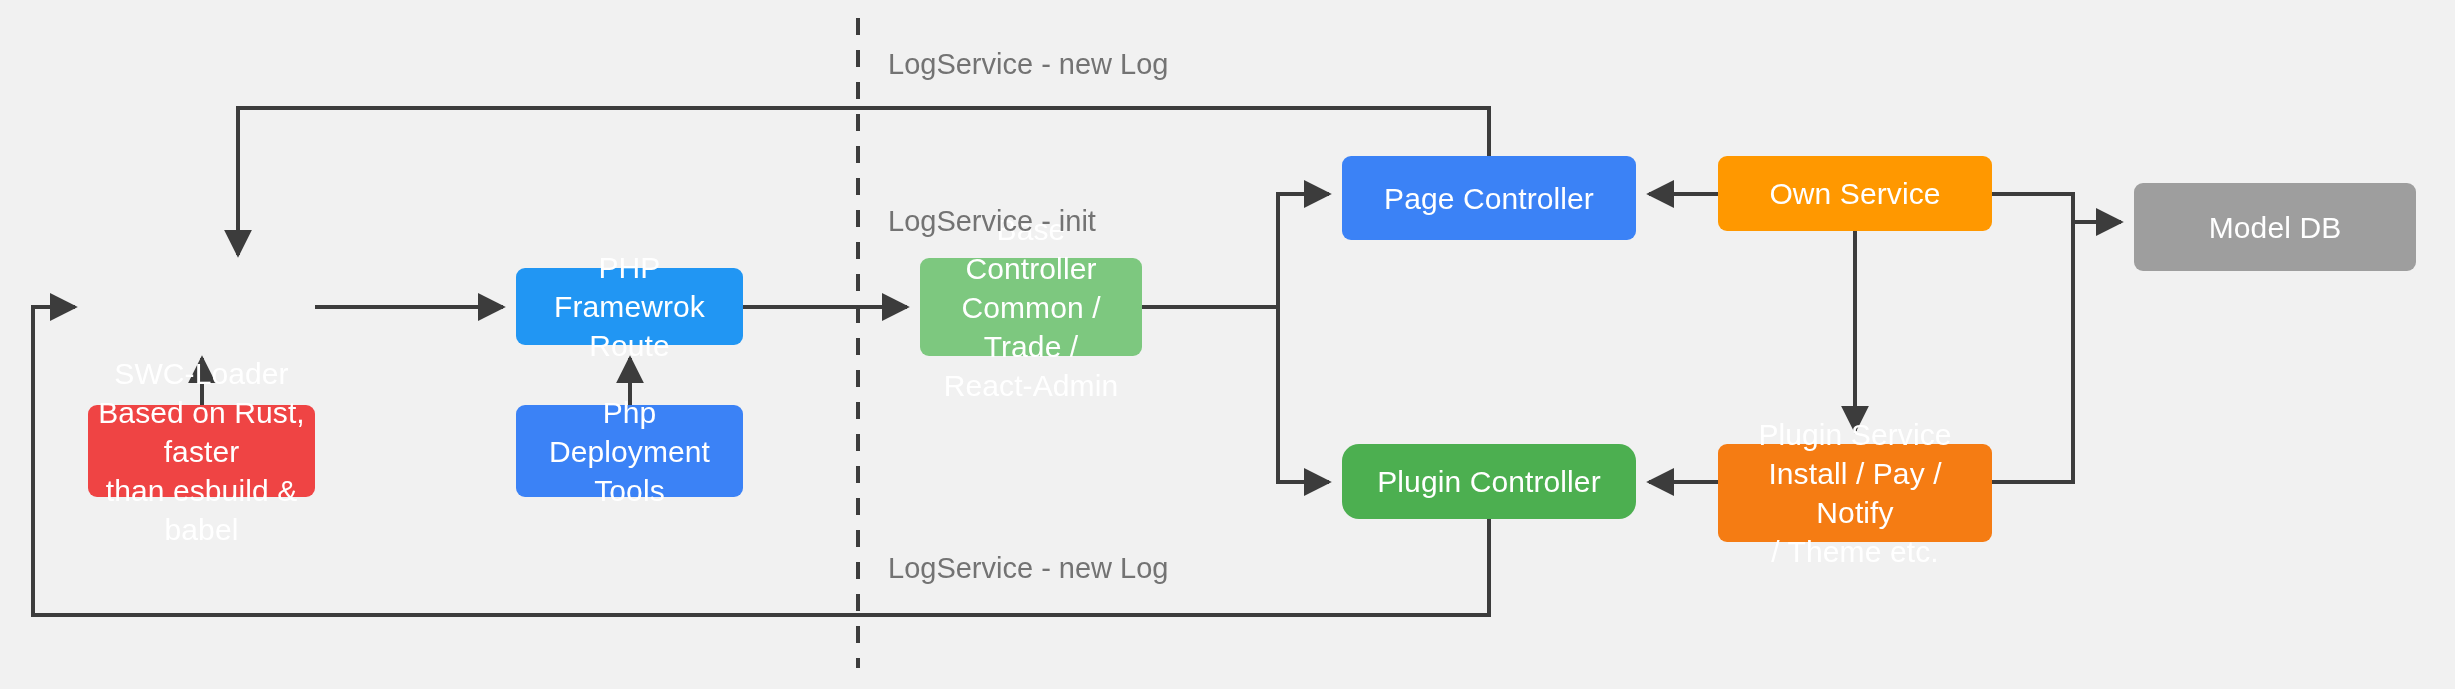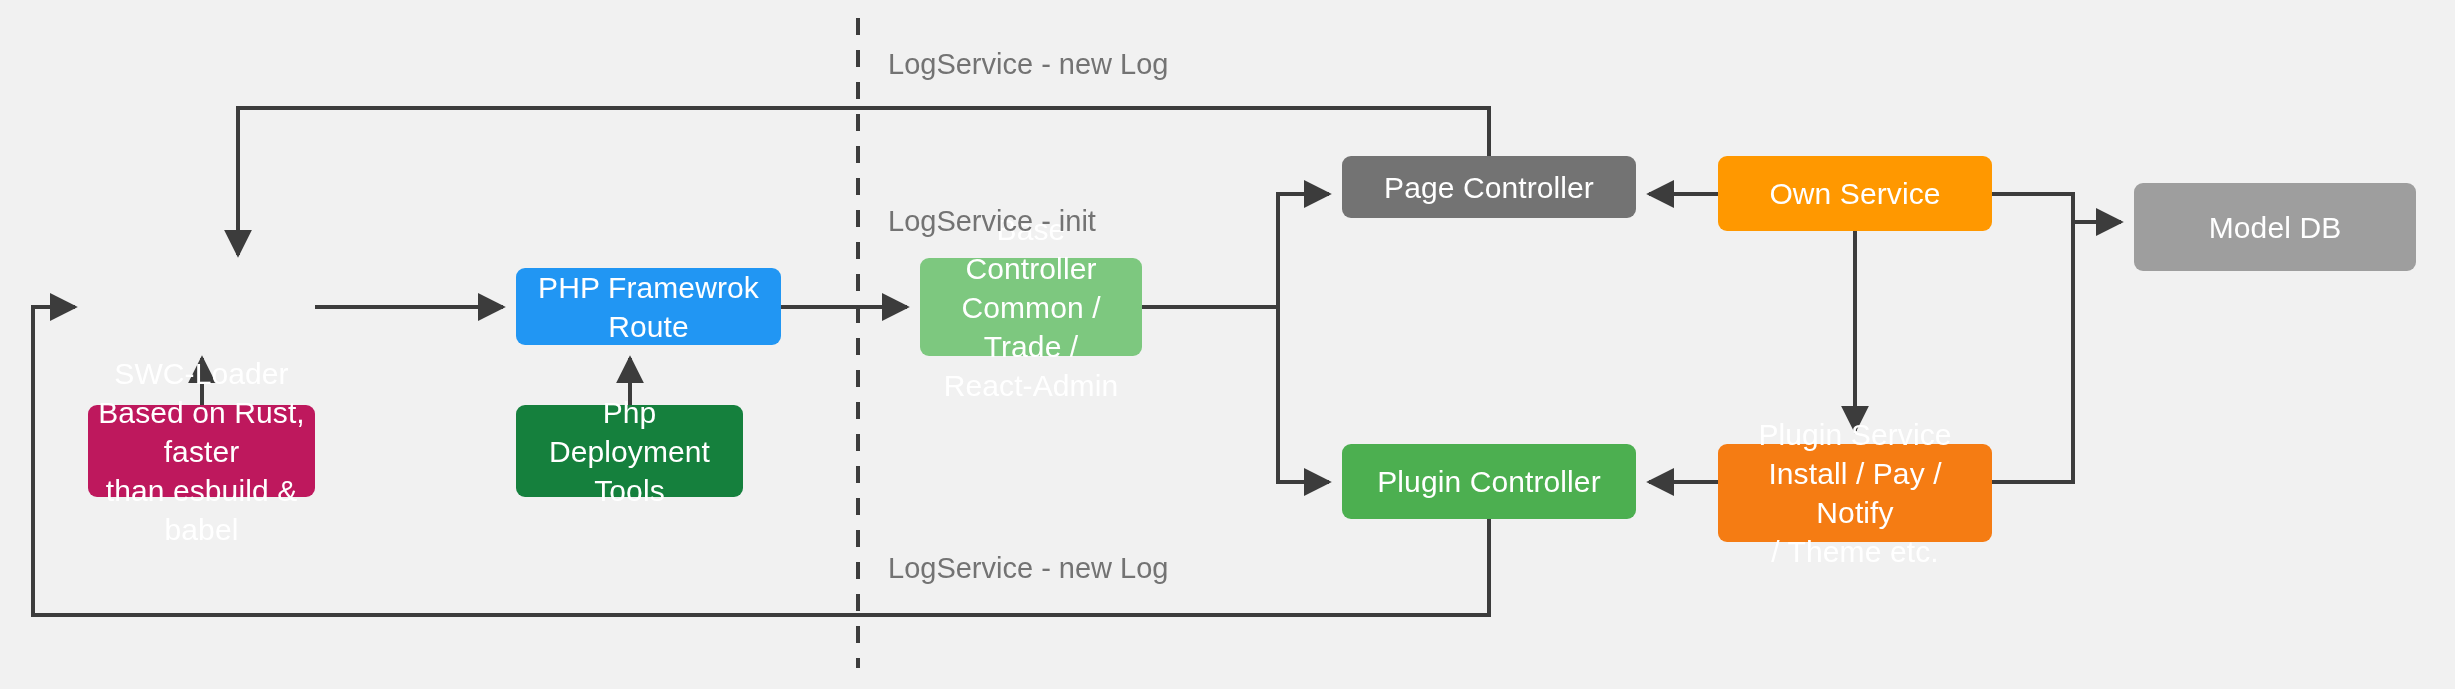--- a/index.html
+++ b/index.html
@@ -84,57 +84,57 @@
       <path d="M 1992 194 L 2073 194 L 2073 222 L 2121 222" marker-end="url(#ah)"></path>
       <path d="M 1992 482 L 2073 482 L 2073 222"></path>
 
       <path d="M 1489 156 L 1489 108 L 238 108 L 238 255" marker-end="url(#ah)"></path>
 
       <path d="M 1489 519 L 1489 615 L 33 615 L 33 307 L 75 307" marker-end="url(#ah)"></path>
     </g>
   </svg>
 
 
-  <div class="node" style="left:88px; top:405px; width:227px; height:92px; background:#be185d;">
+  <div class="node" style="left:88px; top:405px; width:227px; height:92px; background:#ef4444;">
     <div>
       <span>SWC-Loader</span>
       <span>Based on Rust, faster</span>
       <span>than esbuild &amp; babel</span>
     </div>
   </div>
 
-  <div class="node" style="left:516px; top:268px; width:265px; height:77px; background:#2196f3;">
+  <div class="node" style="left:516px; top:268px; width:227px; height:77px; background:#2196f3;">
     <div>
       <span>PHP Framewrok</span>
       <span>Route</span>
     </div>
   </div>
 
-  <div class="node" style="left:516px; top:405px; width:227px; height:92px; background:#15803d;">
+  <div class="node" style="left:516px; top:405px; width:227px; height:92px; background:#3b82f6;">
     <div>
       <span>Php Deployment</span>
       <span>Tools</span>
     </div>
   </div>
 
   <div class="node" style="left:920px; top:258px; width:222px; height:98px; background:#7dc87f;align-items:center;">
     <div>
       <span>Base Controller</span>
       <span>Common / Trade /</span>
       <span>React-Admin</span>
     </div>
   </div>
 
-  <div class="node" style="left:1342px; top:156px; width:294px; height:62px; background:#737373;">
+  <div class="node" style="left:1342px; top:156px; width:294px; height:84px; background:#3b82f6;">
     <div>
       <span>Page Controller</span>
     </div>
   </div>
 
-  <div class="node" style="left:1342px; top:444px; width:294px; height:75px; background:#4caf50;">
+  <div class="node" style="left:1342px; top:444px; width:294px; height:75px; background:#4caf50;border-radius:17px;">
     <div>
       <span>Plugin Controller</span>
     </div>
   </div>
 
   <div class="node" style="left:1718px; top:444px; width:274px; height:98px; background:#f57c13;">
     <div>
       <span>Plugin Service</span>
       <span>Install / Pay / Notify</span>
       <span>/ Theme etc.</span>

